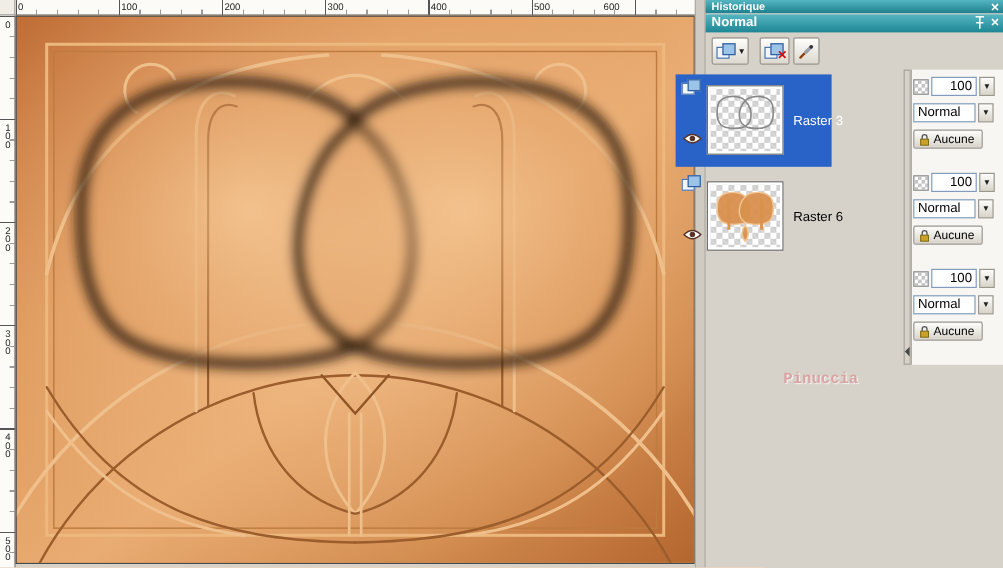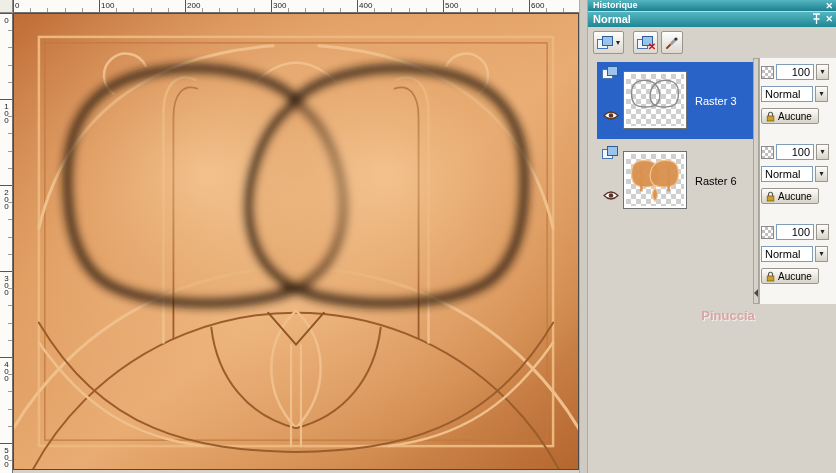--- a/index.html
+++ b/index.html
@@ -53,21 +53,21 @@
     background:linear-gradient(#FEFEFC,#DCD8CE); display:flex; align-items:center; justify-content:center; gap:2px; padding:0 3px; }
   .tb-btn.first { margin-right:6px; }
   .arrow-glyph { font-size:8px; line-height:8px; color:#222; }
 
   .badge { position:relative; width:17px; height:14px; display:inline-block; }
   .badge .b1 { position:absolute; left:0; top:3px; width:11px; height:10px; background:#F0F6FC; border:1px solid #4A72B0; }
   .badge .b2 { position:absolute; left:5px; top:0; width:11px; height:10px; background:#9CC4E8; border:1px solid #2F5E9E; }
   .del-x { position:absolute; right:-2px; bottom:-2px; color:#D01010; font-size:10px; font-weight:bold; line-height:10px; }
 
   
-  .layer-row { position:absolute; left:597px; width:156px; height:77px; }
+  .layer-row { position:absolute; left:563px; width:130px; height:77px; }
   .layer-row.selected { background:#2A63C8; }
   .layer-row .badge { position:absolute; left:5px; top:4px; }
   .eye { position:absolute; left:6px; top:48px; width:16px; height:11px; }
   .thumb { position:absolute; left:26px; top:9px; width:64px; height:58px;
     background:#fff; border:1px solid #707070; padding:2px; }
   .thumb-c { width:100%; height:100%; position:relative; overflow:hidden; }
   .thumb-c svg { position:absolute; left:0; top:0; width:100%; height:100%; }
   .checker { background-color:#fff;
     background-image:
       linear-gradient(45deg,#cfcfcf 25%,transparent 25%,transparent 75%,#cfcfcf 75%),
@@ -96,39 +96,39 @@
     background-size:6px 6px; background-position:0 0,3px 3px; }
   .field { background:#fff; border:1px solid #7f9db9; height:16px; line-height:14px; padding:0 3px; }
   .op-field { width:38px; text-align:right; }
   .blend-field { width:52px; text-align:left; }
   .mini-btn { width:13px; height:16px; border:1px solid #9a968e;
     background:linear-gradient(#FDFDFB,#D8D4CA); display:flex; align-items:center; justify-content:center; }
   .aucune-btn { display:flex; align-items:center; gap:3px; width:58px; height:16px;
     border:1px solid #9a968e; border-radius:2px; background:linear-gradient(#FDFDFB,#D8D4CA); padding:0 4px; font-size:10px; }
 
   
-  .watermark { position:absolute; left:628px; top:308px; width:200px; text-align:center;
-    color:#D9A4A4; text-shadow:1px 1px 1px rgba(255,255,255,0.75); }
+  .watermark { position:absolute; left:584px; top:308px; width:200px; text-align:center;
+    color:#D9A4A4; text-shadow:1px 1px 1px rgba(255,255,255,0.75);font-family:Liberation Mono, monospace; }
   .watermark .l1 { font-size:13px; font-weight:bold; }
   .watermark .l2 { font-size:11px; font-weight:bold; }
 </style>
 </head>
 <body>
 
 <div class="app">
 
   <div class="ruler-corner"></div>
   <div class="ruler-h">
     <span style="left:2px">0</span>
     <span style="left:88px">100</span>
     <span style="left:174px">200</span>
     <span style="left:260px">300</span>
     <span style="left:346px">400</span>
     <span style="left:432px">500</span>
-    <span style="left:518px">600</span>
+    <span style="left:490px">600</span>
   </div>
   <div class="ruler-v">
     <span style="top:3px">0</span>
     <span style="top:89px">100</span>
     <span style="top:175px">200</span>
     <span style="top:261px">300</span>
     <span style="top:347px">400</span>
     <span style="top:433px">500</span>
   </div>
 

